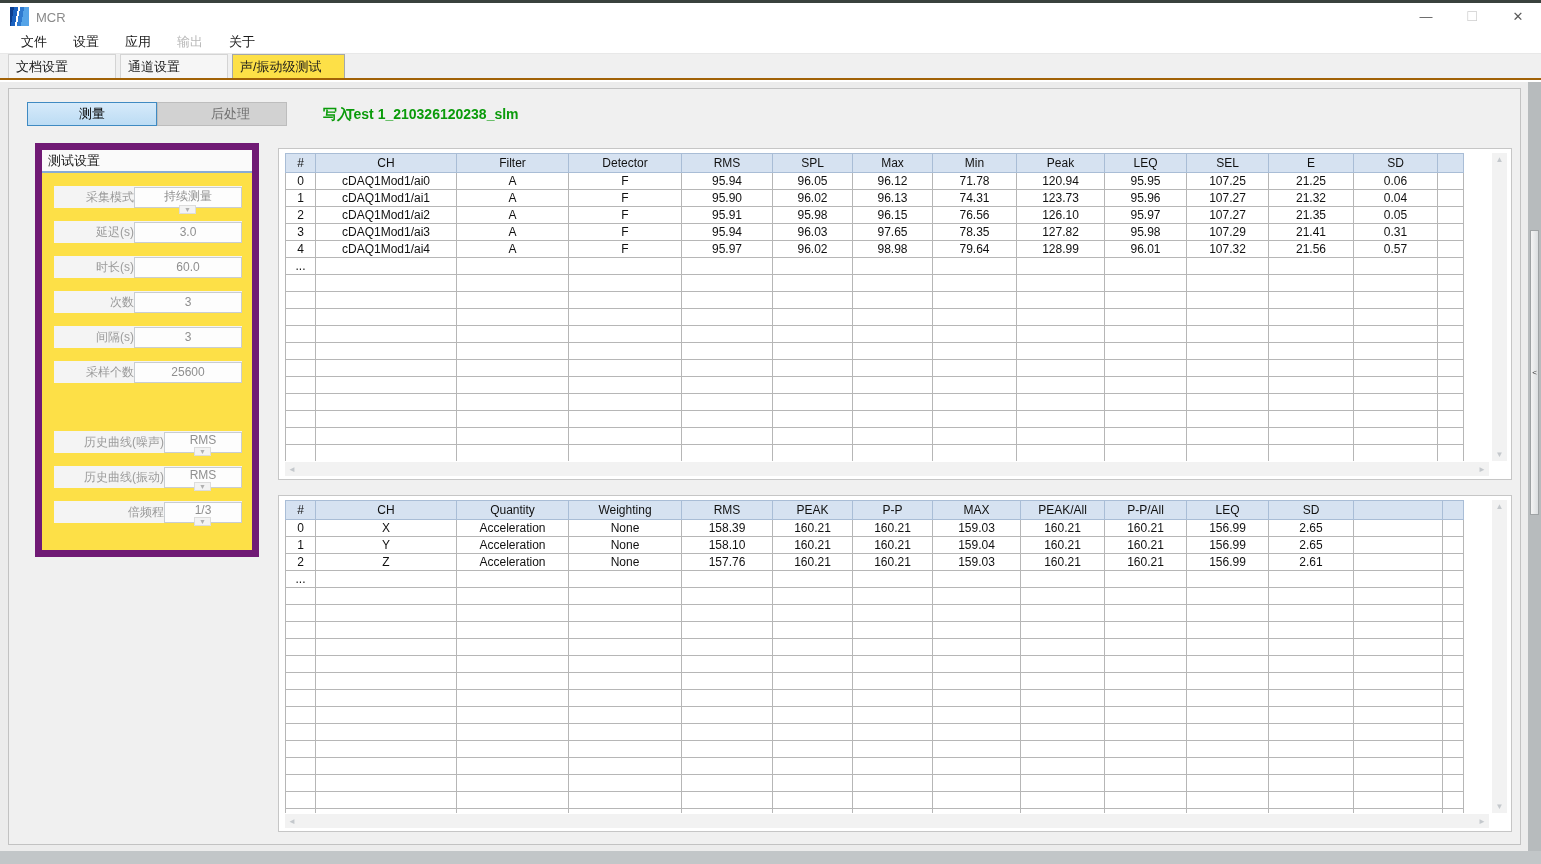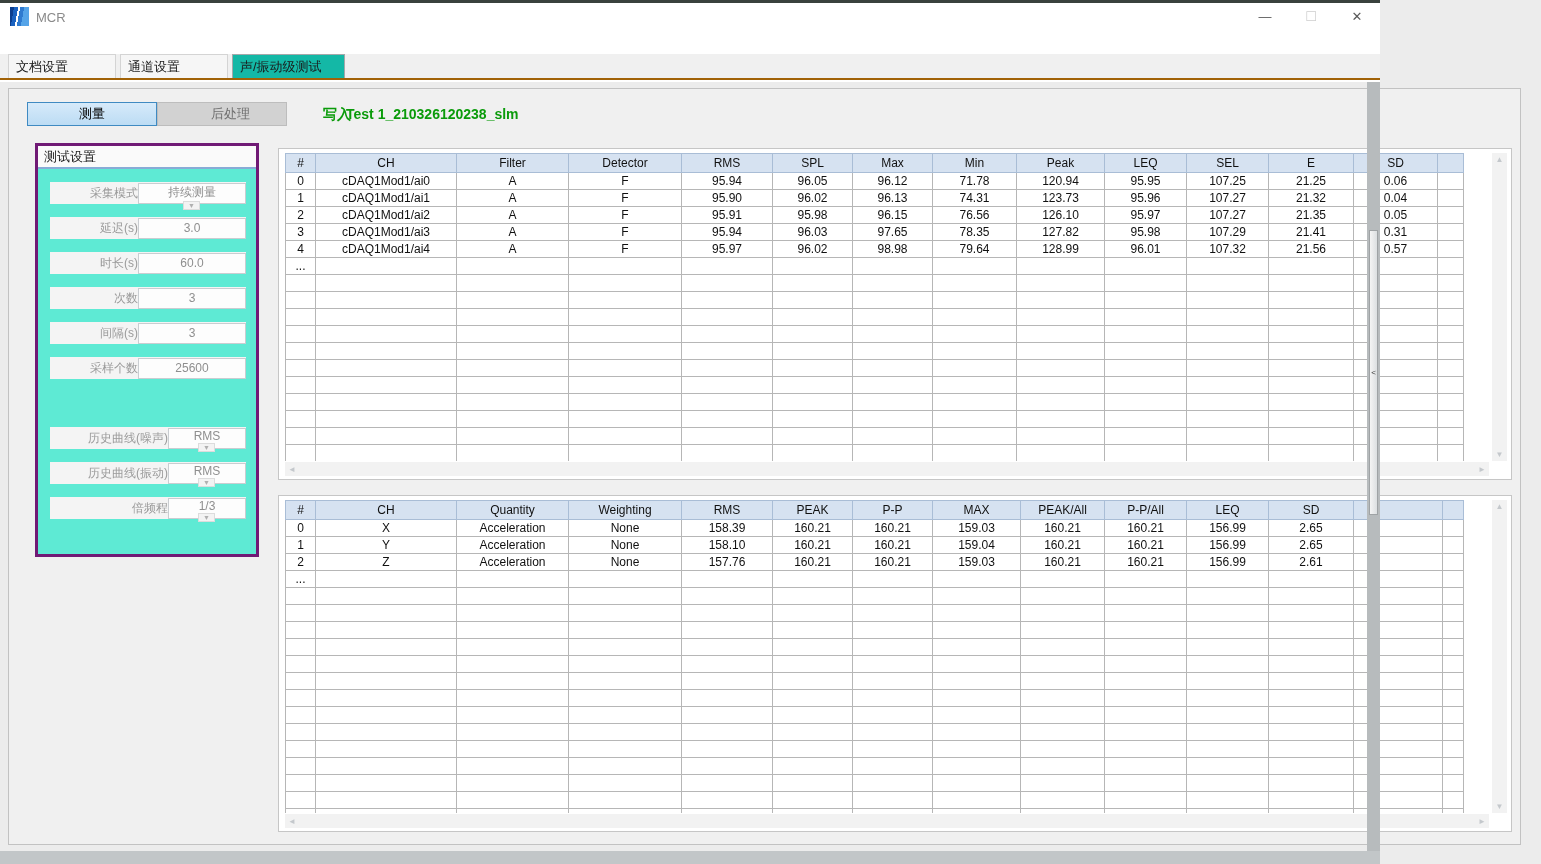--- a/index.html
+++ b/index.html
@@ -1,18 +1,18 @@
 <!DOCTYPE html>
 <html style="--accent-blue: #3f8ac2; --measure-button-bg: #cce4f7; --table-header-bg: #d6e2f1; --success-green: #0a9b0a; --timer-blue: #3273cc; --active-tab-bg: #b4b8ba;"><head>
 <meta charset="utf-8">
 <style>
   * { margin:0; padding:0; box-sizing:border-box; }
   html,body { width:1541px; height:864px; overflow:hidden;
     font-family:"Liberation Sans","DejaVu Sans",sans-serif; background:#ececec; }
-  .window { position:relative; width:1380px; height:864px; background:#ffffff; }
+  .window { position:relative; width:1541px; height:864px; background:#ffffff; }
   .top-strip { position:absolute; left:0; top:0; width:100%; height:3px; background:#39413d; }
 
   
   .titlebar { position:absolute; left:0; top:3px; width:100%; height:27px; background:#ffffff; }
   .logo { position:absolute; left:10px; top:4px; width:19px; height:19px;
     background:linear-gradient(100deg,#0b3e8f 0 4px,#1a62c0 4px 8px,#ffffff 8px 10px,#2e7ad0 10px 14px,#55a4e8 14px 19px); }
   .title-text { position:absolute; left:36px; top:7px; font-size:13px; color:#8a8a8a; }
   .win-controls { position:absolute; right:0; top:0; height:27px; display:flex; }
   .win-btn { width:46px; height:27px; display:flex; align-items:center; justify-content:center;
     font-size:13px; color:#5a5a5a; }
@@ -22,21 +22,21 @@
   .menubar { position:absolute; left:0; top:30px; width:100%; height:24px; background:#ffffff;
     display:flex; align-items:center; padding-left:8px; border-bottom:1px solid #e8e8e8; }
   .menu-item { font-size:13px; color:#1a1a1a; padding:3px 13px; }
   .menu-item.disabled { color:#b9b9b9; }
 
   
   .tabbar { position:absolute; left:0; top:54px; width:100%; height:26px; background:#f0f0f0;
     display:flex; align-items:stretch; padding-left:8px; border-bottom:2px solid #a16207; }
   .tab { width:108px; margin-right:4px; background:#f6f6f6; border:1px solid #d4d4d4; border-bottom:none;
     font-size:13px; color:#1a1a1a; display:flex; align-items:center; padding-left:7px; }
-  .tab.active { width:113px; background:#14b8a6; border-color:#a4a8aa; }
+  .tab.active { width:113px; background:#fde047; border-color:#a4a8aa; }
 
   
   .content { position:absolute; left:0; top:82px; right:0; bottom:0; background:#ececec; }
   .right-rail { position:absolute; right:0; top:0; width:13px; bottom:13px; background:#b7bbbd; }
   .rail-handle { position:absolute; left:2px; top:148px; width:9px; height:285px;
     background:linear-gradient(90deg,#f4f4f4,#dcdfe1); border:1px solid #9fa3a5;
     display:flex; align-items:center; justify-content:center; font-size:8px; color:#3a3a3a; }
   .bottom-rail { position:absolute; left:0; right:0; bottom:0; height:13px; background:#c2c6c8; }
   .main-panel { position:absolute; left:8px; top:6px; width:1513px; height:757px;
     background:#f0f0f0; border:1px solid #c2c2c2; }
@@ -45,21 +45,21 @@
   .btn-measure { position:absolute; left:18px; top:13px; width:130px; height:24px;
     background:linear-gradient(#d6eafa,#bcdcf4); border:1px solid #3f8ac2; color:#000;
     font-size:13px; display:flex; align-items:center; justify-content:center; }
   .btn-post { position:absolute; left:148px; top:13px; width:130px; height:24px;
     background:#d2d2d2; border:1px solid #bdbdbd; color:#6f6f6f;
     font-size:13px; display:flex; align-items:center; justify-content:center;padding-left:17px; }
   .write-label { position:absolute; left:314px; top:17px; font-size:14px; font-weight:bold; color:#0a9b0a; }
   .file-name { position:absolute; left:337px; top:17px; font-size:14px; font-weight:bold; color:#0a9b0a; }
 
   
-  .groupbox { position:absolute; background:#5eead4; border:3px solid #701a75; }
+  .groupbox { position:absolute; background:#fde047; border:7px solid #701a75; }
   .gb-settings { left:26px; top:54px; width:224px; height:414px; }
   .gb-control  { left:26px; top:473px; width:224px; height:276px; border-color:#c4c4c4; }
   .gb-title { height:23px; background:#fafafa; border-bottom:2px solid #88abd6;
     font-size:13px; color:#1a1a1a; display:flex; align-items:center; padding-left:6px; }
   .field-row { display:flex; align-items:center; height:22px; margin:13px 10px 0 12px; background:#f4f4f4; }
   .field-row.gap { margin-top:48px; }
   .field-label { flex:1; font-size:12px; color:#9b9b9b; white-space:nowrap;text-align:right; }
   .field-input { width:108px; height:21px; background:#fdfdfd; border:1px solid #c9cdd1;
     font-size:12px; color:#8f8f8f; text-align:center; line-height:19px; }
   .field-select { width:108px; height:21px; background:#fdfdfd; border:1px solid #c9cdd1;
@@ -105,20 +105,27 @@
   <div class="titlebar">
     <div class="logo"></div>
     <div class="title-text">MCR</div>
     <div class="win-controls">
       <div class="win-btn">—</div>
       <div class="win-btn max">☐</div>
       <div class="win-btn">✕</div>
     </div>
   </div>
 
+  <div class="menubar">
+      <div class="menu-item">文件</div>
+      <div class="menu-item">设置</div>
+      <div class="menu-item">应用</div>
+      <div class="menu-item disabled">输出</div>
+      <div class="menu-item">关于</div>
+    </div>
   <div class="tabbar">
       <div class="tab">文档设置</div>
       <div class="tab">通道设置</div>
       <div class="tab active">声/振动级测试</div>
     </div>
 
   <div class="content">
     <div class="main-panel">
 
       <div class="btn-measure">测量</div>

